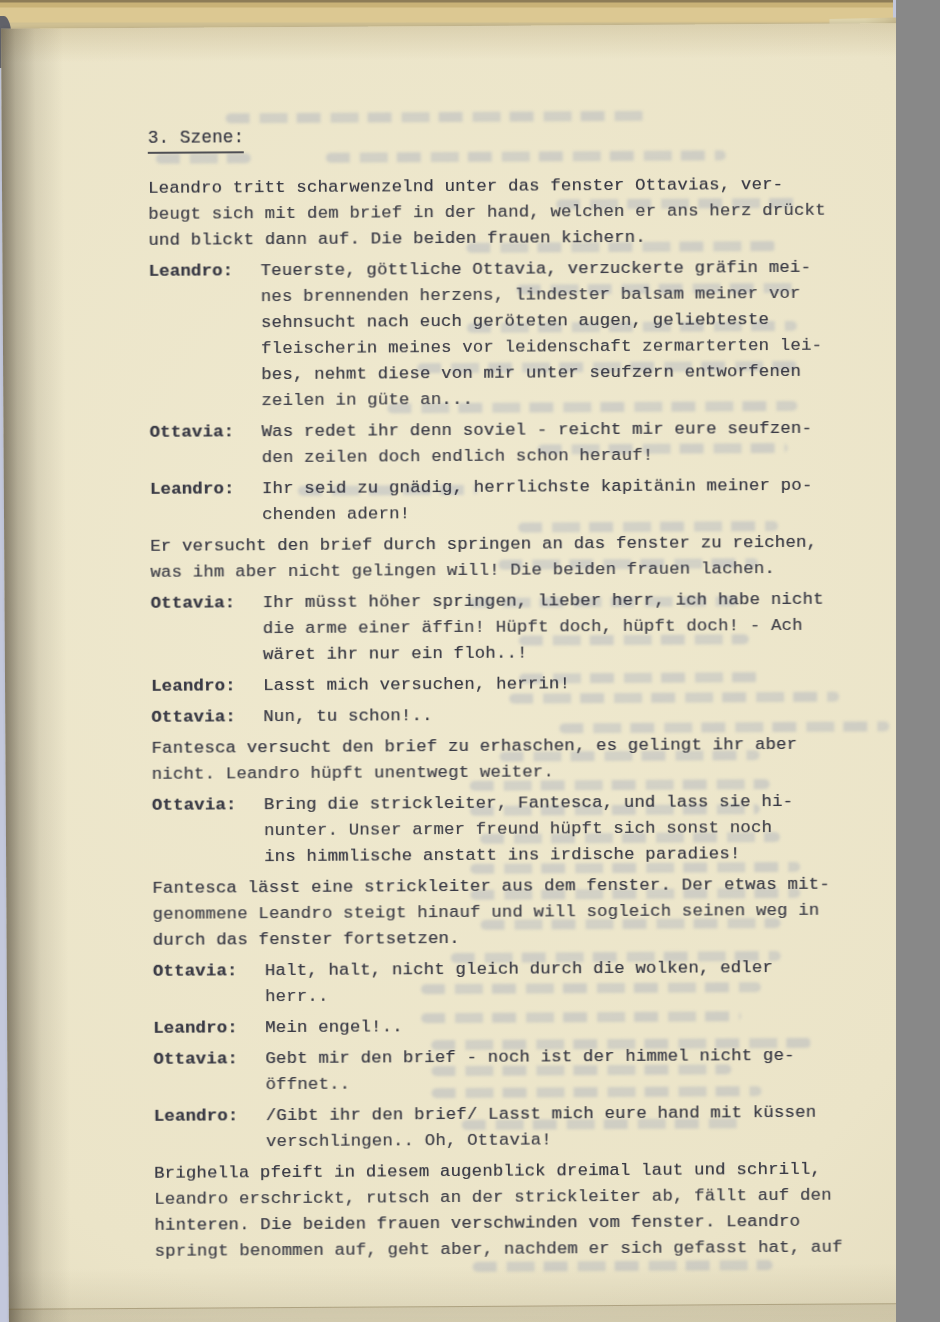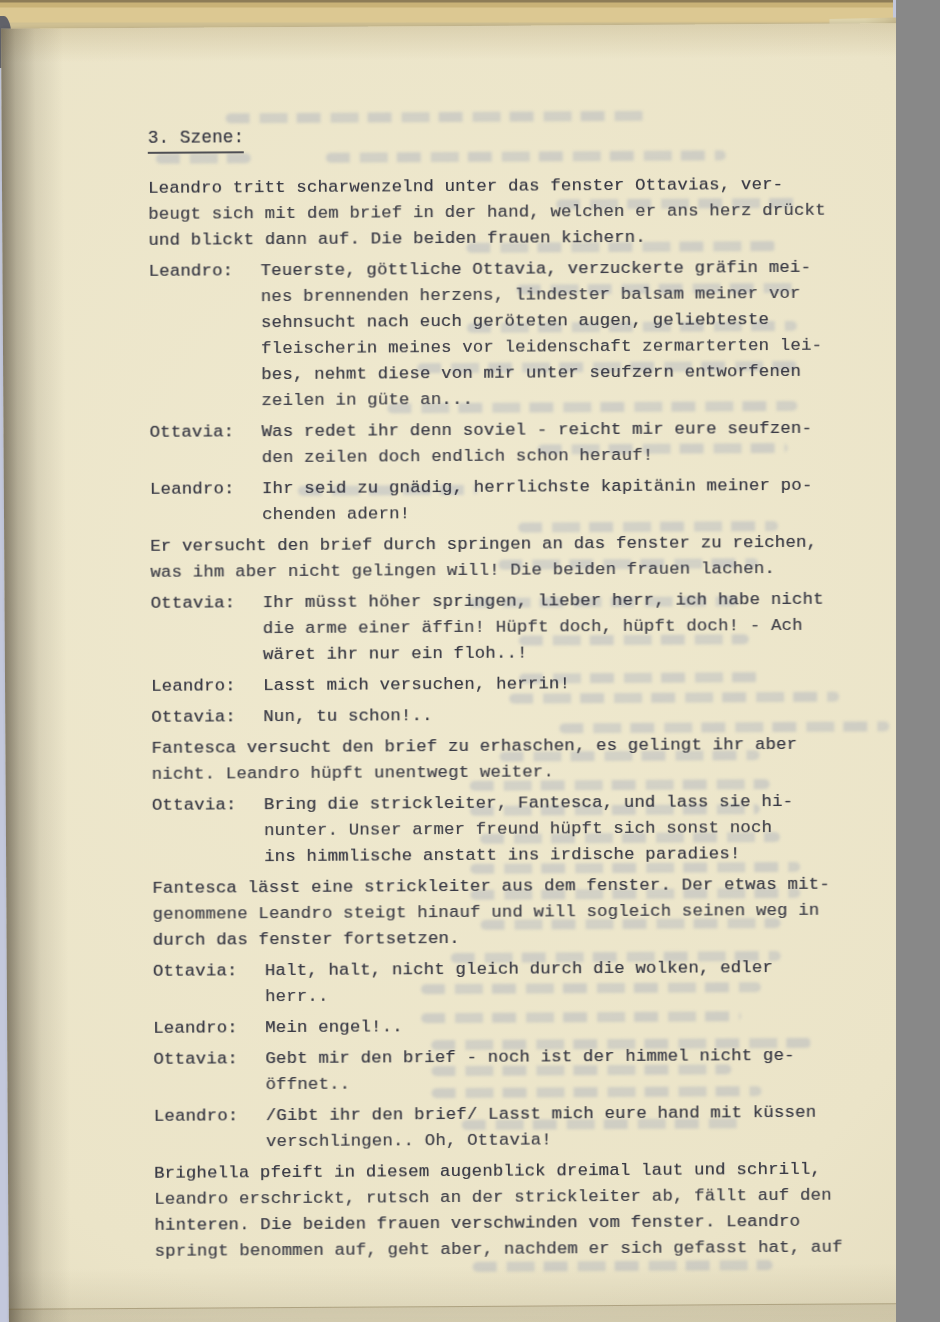--- a/index.html
+++ b/index.html
@@ -71,21 +71,21 @@
     filter:blur(.22px);
   }
   .heading{
     display:inline-block; font-size:17.6px; padding-bottom:1px;
     border-bottom:2px solid rgba(52,53,64,.85);
     margin-bottom:17px;
   }
   .block{margin-top:5px;}
   .block.stage{}
   .block.dialogue{display:grid; grid-template-columns:112px 1fr;}
-  .speaker{white-space:nowrap;}
+  .speaker{white-space:nowrap;font-weight:bold;}
   .tline{white-space:nowrap;}
   .tline:nth-child(even){opacity:.95;}
 </style>
 </head>
 <body>
 
 <div class="scene">
   <div class="stack-top"></div>
   <div class="stack-right"></div>
   <div class="stack-corner"></div>

